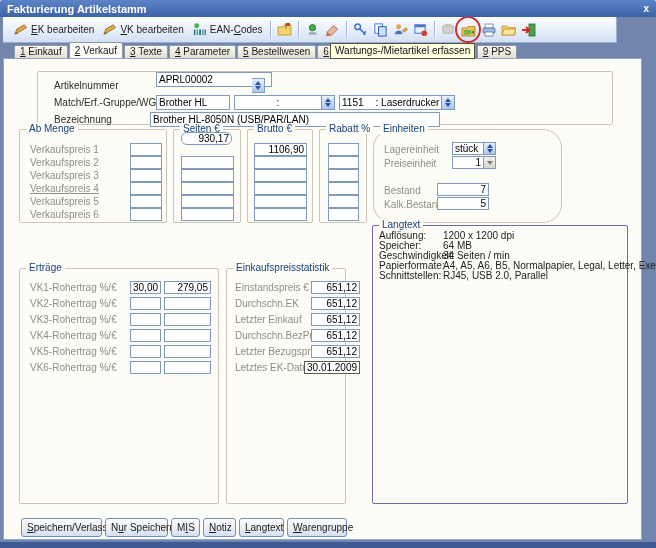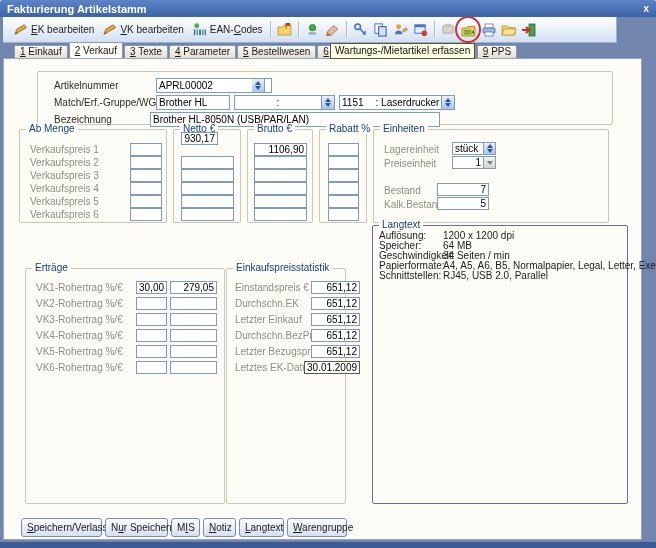--- a/index.html
+++ b/index.html
@@ -241,21 +241,21 @@
     <div class="tab"><u>8</u> CLV</div>
     <div class="tab"><u>9</u> PPS</div>
   </div>
 
   <div class="tooltip">Wartungs-/Mietartikel erfassen</div>
 
   <div class="panel">
 
     <div class="grp" style="left:33px; top:12px; width:576px; height:54px;">
       <span class="bl" style="left:16px; top:8px;">Artikelnummer</span>
-      <input class="inp h15" style="left: 118px; top: 6px; width: 116px;" readonly="" value="APRL00002">
+      <input class="inp h15" style="left: 118px; top: 0; width: 116px;" readonly="" value="APRL00002">
       <div class="dd" style="left:214px; top:6px;">
           <span class="tu"></span>
           <span class="td"></span>
         </div>
 
       <span class="bl" style="left:16px; top:25px;">Match/Erf.-Gruppe/WGR</span>
       <input class="inp h15" style="left: 118px; top: 23px; width: 74px;" readonly="" value="Brother HL">
       <input class="inp h15" style="left: 196px; top: 23px; width: 88px; text-align: center;" readonly="" value=":">
       <div class="dd" style="left:284px; top:23px;">
           <span class="tu"></span>
@@ -272,34 +272,34 @@
 
       <span class="bl" style="left:16px; top:42px;">Bezeichnung</span>
       <input class="inp h15" style="left: 112px; top: 40px; width: 290px;" readonly="" value="Brother HL-8050N (USB/PAR/LAN)">
     </div>
 
     <div class="grp" style="left:15px; top:70px; width:148px; height:94px;">
       <span class="lgd">Ab Menge</span>
       <span class="gl" style="left:10px; top:14px;">Verkaufspreis 1</span>
       <span class="gl" style="left:10px; top:27px;">Verkaufspreis 2</span>
       <span class="gl" style="left:10px; top:40px;">Verkaufspreis 3</span>
-      <span class="gl" style="left:10px; top:53px;">Verkaufspreis 4</span>
+      <span class="gl" style="left:10px; top:53px;text-decoration:underline;">Verkaufspreis 4</span>
       <span class="gl" style="left:10px; top:66px;">Verkaufspreis 5</span>
       <span class="gl" style="left:10px; top:79px;">Verkaufspreis 6</span>
       <input class="inp num" style="left: 110px; top: 13px; width: 32px;" value="">
       <input class="inp num" style="left: 110px; top: 26px; width: 32px;" value="">
       <input class="inp num" style="left: 110px; top: 39px; width: 32px;" value="">
       <input class="inp num" style="left: 110px; top: 52px; width: 32px;" value="">
       <input class="inp num" style="left: 110px; top: 65px; width: 32px;" value="">
       <input class="inp num" style="left: 110px; top: 78px; width: 32px;" value="">
     </div>
 
     <div class="grp" style="left:169px; top:70px; width:68px; height:94px;">
-      <span class="lgd">Netto €</span>
-      <input class="inp num" style="left: 7px; top: 2px; width: 37px;" value="930,17">
+      <span class="lgd">Seiten €</span>
+      <input class="inp num" style="left: 7px; top: 2px; width: 51px; border-radius: 6px;" value="930,17">
       <input class="inp num" style="left: 7px; top: 26px; width: 53px;" value="">
       <input class="inp num" style="left: 7px; top: 39px; width: 53px;" value="">
       <input class="inp num" style="left: 7px; top: 52px; width: 53px;" value="">
       <input class="inp num" style="left: 7px; top: 65px; width: 53px;" value="">
       <input class="inp num" style="left: 7px; top: 78px; width: 53px;" value="">
     </div>
 
     <div class="grp" style="left:243px; top:70px; width:66px; height:94px;">
       <span class="lgd">Brutto €</span>
       <input class="inp num" style="left: 6px; top: 13px; width: 53px;" value="1106,90">
@@ -313,41 +313,41 @@
     <div class="grp" style="left:315px; top:70px; width:48px; height:94px;">
       <span class="lgd">Rabatt %</span>
       <input class="inp num" style="left: 8px; top: 13px; width: 31px;" value="">
       <input class="inp num" style="left: 8px; top: 26px; width: 31px;" value="">
       <input class="inp num" style="left: 8px; top: 39px; width: 31px;" value="">
       <input class="inp num" style="left: 8px; top: 52px; width: 31px;" value="">
       <input class="inp num" style="left: 8px; top: 65px; width: 31px;" value="">
       <input class="inp num" style="left: 8px; top: 78px; width: 31px;" value="">
     </div>
 
-    <div class="grp" style="left:369px; top:70px; width:236px; height:94px;">
+    <div class="grp" style="left:369px; top:70px; width:189px; height:94px;border-radius:19px;">
       <span class="lgd">Einheiten</span>
       <span class="gl" style="left:10px; top:14px;">Lagereinheit</span>
       <input class="inp" style="left: 78px; top: 12px; width: 32px;" readonly="" value="stück">
       <div class="dd small" style="left:110px; top:12px;">
           <span class="tu"></span>
           <span class="td"></span>
         </div>
       <span class="gl" style="left:10px; top:28px;">Preiseinheit</span>
       <input class="inp num" style="left: 78px; top: 26px; width: 32px;" readonly="" value="1">
       <div class="dd small gray" style="left:110px; top:26px;">
           <span class="td"></span>
         </div>
       <span class="gl" style="left:10px; top:55px;">Bestand</span>
       <input class="inp num" style="left: 63px; top: 53px; width: 52px;" readonly="" value="7">
       <span class="gl" style="left:10px; top:69px;">Kalk.Bestand</span>
       <input class="inp num" style="left: 63px; top: 67px; width: 52px;" readonly="" value="5">
     </div>
 
 
-    <div class="grp" style="left:21px; top:209px; width:200px; height:236px;">
+    <div class="grp" style="left:15px; top:209px; width:200px; height:236px;">
       <span class="lgd">Erträge</span>
       <span class="gl" style="left:10px; top:13px;">VK1-Rohertrag %/€</span>
       <input class="inp num" style="left: 110px; top: 12px; width: 31px;" value="30,00">
       <input class="inp num" style="left: 144px; top: 12px; width: 47px;" value="279,05">
       <span class="gl" style="left:10px; top:29px;">VK2-Rohertrag %/€</span>
       <input class="inp num" style="left: 110px; top: 28px; width: 31px;" value="">
       <input class="inp num" style="left: 144px; top: 28px; width: 47px;" value="">
       <span class="gl" style="left:10px; top:45px;">VK3-Rohertrag %/€</span>
       <input class="inp num" style="left: 110px; top: 44px; width: 31px;" value="">
       <input class="inp num" style="left: 144px; top: 44px; width: 47px;" value="">

